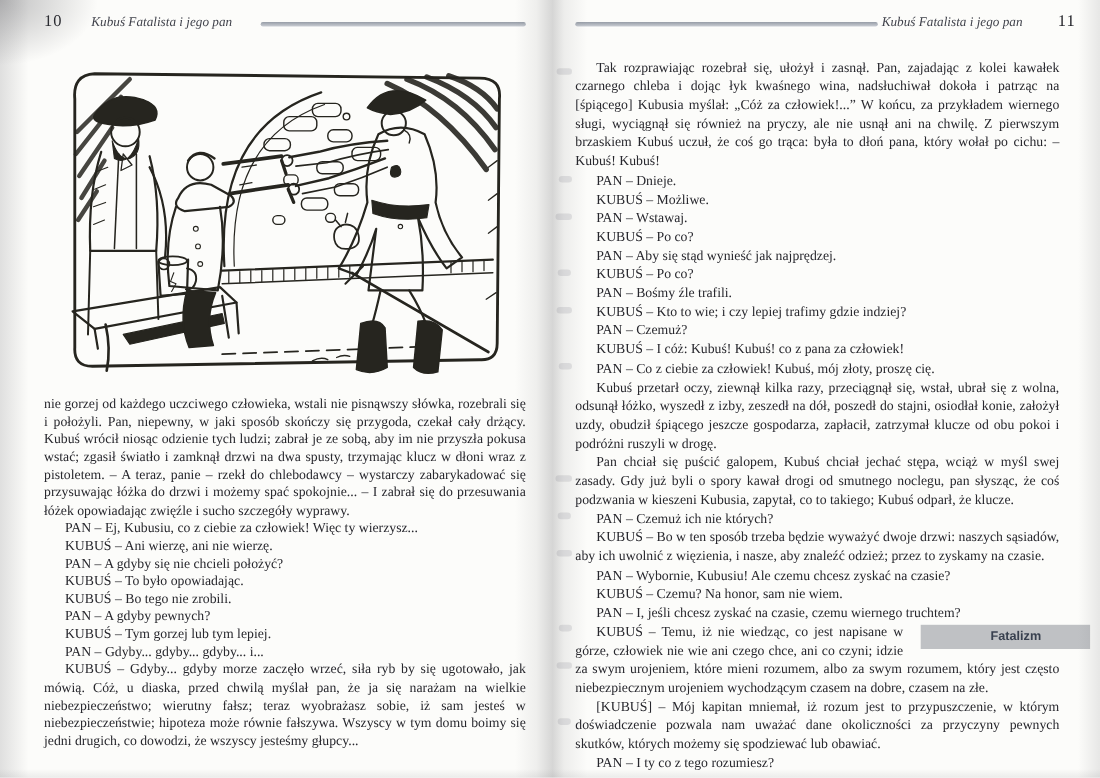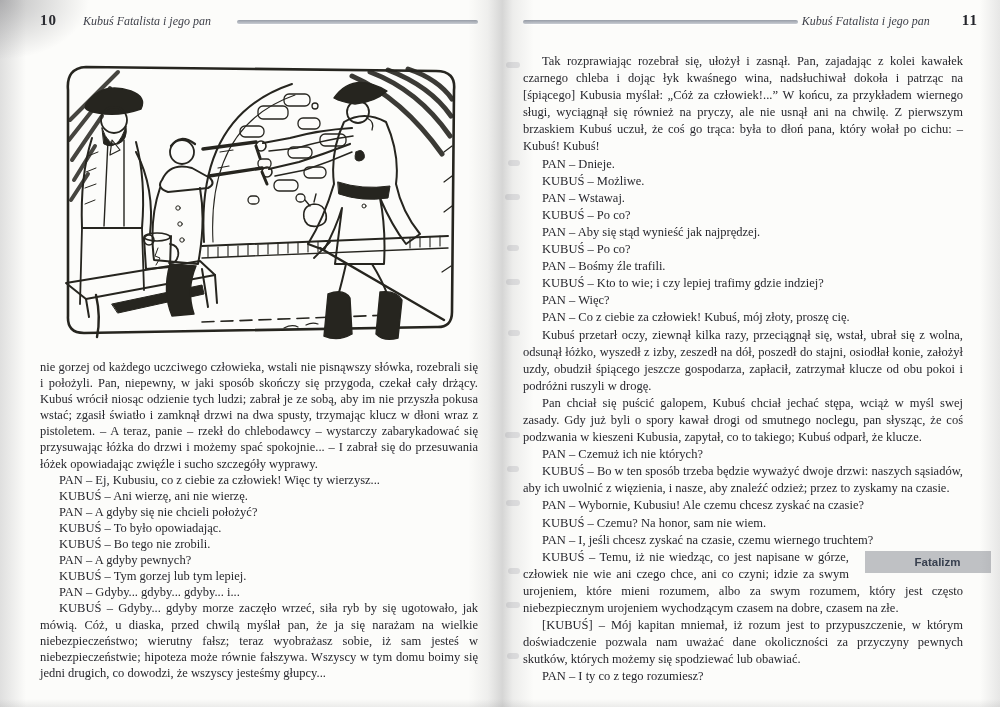--- a/index.html
+++ b/index.html
@@ -22,21 +22,21 @@
     background:linear-gradient(to right,rgba(60,60,65,0) 0%,rgba(60,60,65,.07) 30%,rgba(60,60,65,.20) 52%,rgba(60,60,65,.08) 68%,rgba(60,60,65,0) 100%);}
   .corner-tl{position:absolute;left:0;top:0;width:90px;height:60px;pointer-events:none;
     background:radial-gradient(ellipse at 0% 0%,rgba(90,90,95,.38),rgba(90,90,95,0) 70%);}
   .edge-bottom{position:absolute;left:0;bottom:0;width:1000px;height:8px;pointer-events:none;
     background:linear-gradient(to top,rgba(90,90,95,.10),rgba(90,90,95,0));}
 
   
   .hdr{position:absolute;top:12px;display:flex;align-items:baseline;}
   .hdr-left{left:40px;width:438px;}
   .hdr-right{left:23px;width:455px;}
-  .pgnum{font-weight:bold;font-size:15px;color:#23242a;letter-spacing:1px;}
+  .pgnum{font-weight:normal;font-size:15px;color:#23242a;letter-spacing:1px;}
   .runtitle{font-style:italic;font-size:12px;color:#3f414a;white-space:nowrap;}
   .hdr-left .runtitle{margin-left:26px;}
   .hdr-right .runtitle{margin-right:18px;}
   .hrule{height:4px;align-self:center;border-radius:2px;
     background:linear-gradient(#979da7,#c9cdd3);box-shadow:0 1px 0 rgba(255,255,255,.8);}
   .hdr-left .hrule{flex:1;margin-left:26px;margin-top:2px;}
   .hdr-right .hrule{flex:1;margin-right:4px;margin-top:2px;}
   .hdr-right .pgnum{margin-left:14px;}
 
   
@@ -48,21 +48,21 @@
   .textcol-left{left:40px;top:359px;width:438px;line-height:16.1px;}
   .textcol-right{left:23px;top:53px;width:440px;line-height:17.1px;}
   .p{margin:0;}
   .ind{text-indent:19px;}
 
   
   .mlabel{
     float:right;width:122px;margin:2px -28px 5px 16px;
     background:#bfc1c4;color:#38404f;text-align:center;
     font-family:"Liberation Sans","DejaVu Sans",sans-serif;
-    font-weight:bold;font-size:11.5px;line-height:14px;padding:4px 2px;
+    font-weight:bold;font-size:11.5px;line-height:14px;padding:4px 16px;
   }
   .mlabel span{display:block;}
 
   
   .ghost{position:absolute;background:rgba(125,130,140,.18);border-radius:3px;filter:blur(.6px);}
 </style>
 </head>
 <body>
 
 <div class="spread">
@@ -215,21 +215,22 @@
     <div class="textcol textcol-right">
       <p class="p ind">Tak rozprawiając rozebrał się, ułożył i zasnął. Pan, zajadając z kolei kawałek czarnego chleba i dojąc łyk kwaśnego wina, nadsłuchiwał dokoła i patrząc na [śpiącego] Kubusia myślał: „Cóż za człowiek!...” W końcu, za przykładem wiernego sługi, wyciągnął się również na pryczy, ale nie usnął ani na chwilę. Z pierwszym brzaskiem Kubuś uczuł, że coś go trąca: była to dłoń pana, który wołał po cichu: – Kubuś! Kubuś!</p>
       <p class="p ind">PAN – Dnieje.</p>
       <p class="p ind">KUBUŚ – Możliwe.</p>
       <p class="p ind">PAN – Wstawaj.</p>
       <p class="p ind">KUBUŚ – Po co?</p>
       <p class="p ind">PAN – Aby się stąd wynieść jak najprędzej.</p>
       <p class="p ind">KUBUŚ – Po co?</p>
       <p class="p ind">PAN – Bośmy źle trafili.</p>
       <p class="p ind">KUBUŚ – Kto to wie; i czy lepiej trafimy gdzie indziej?</p>
-      <p class="p ind">PAN – Więc?</p>
+      <p class="p ind">PAN – Czemuż?</p>
+      <p class="p ind">KUBUŚ – I cóż: Kubuś! Kubuś! co z pana za człowiek!</p>
       <p class="p ind">PAN – Co z ciebie za człowiek! Kubuś, mój złoty, proszę cię.</p>
       <p class="p ind">Kubuś przetarł oczy, ziewnął kilka razy, przeciągnął się, wstał, ubrał się z wolna, odsunął łóżko, wyszedł z izby, zeszedł na dół, poszedł do stajni, osiodłał konie, założył uzdy, obudził śpiącego jeszcze gospodarza, zapłacił, zatrzymał klucze od obu pokoi i podróżni ruszyli w drogę.</p>
       <p class="p ind">Pan chciał się puścić galopem, Kubuś chciał jechać stępa, wciąż w myśl swej zasady. Gdy już byli o spory kawał drogi od smutnego noclegu, pan słysząc, że coś podzwania w kieszeni Kubusia, zapytał, co to takiego; Kubuś odparł, że klucze.</p>
       <p class="p ind">PAN – Czemuż ich nie których?</p>
       <p class="p ind">KUBUŚ – Bo w ten sposób trzeba będzie wyważyć dwoje drzwi: naszych sąsiadów, aby ich uwolnić z więzienia, i nasze, aby znaleźć odzież; przez to zyskamy na czasie.</p>
       <p class="p ind">PAN – Wybornie, Kubusiu! Ale czemu chcesz zyskać na czasie?</p>
       <p class="p ind">KUBUŚ – Czemu? Na honor, sam nie wiem.</p>
       <p class="p ind">PAN – I, jeśli chcesz zyskać na czasie, czemu wiernego truchtem?</p>
       <p class="p ind">
         <span class="mlabel">

